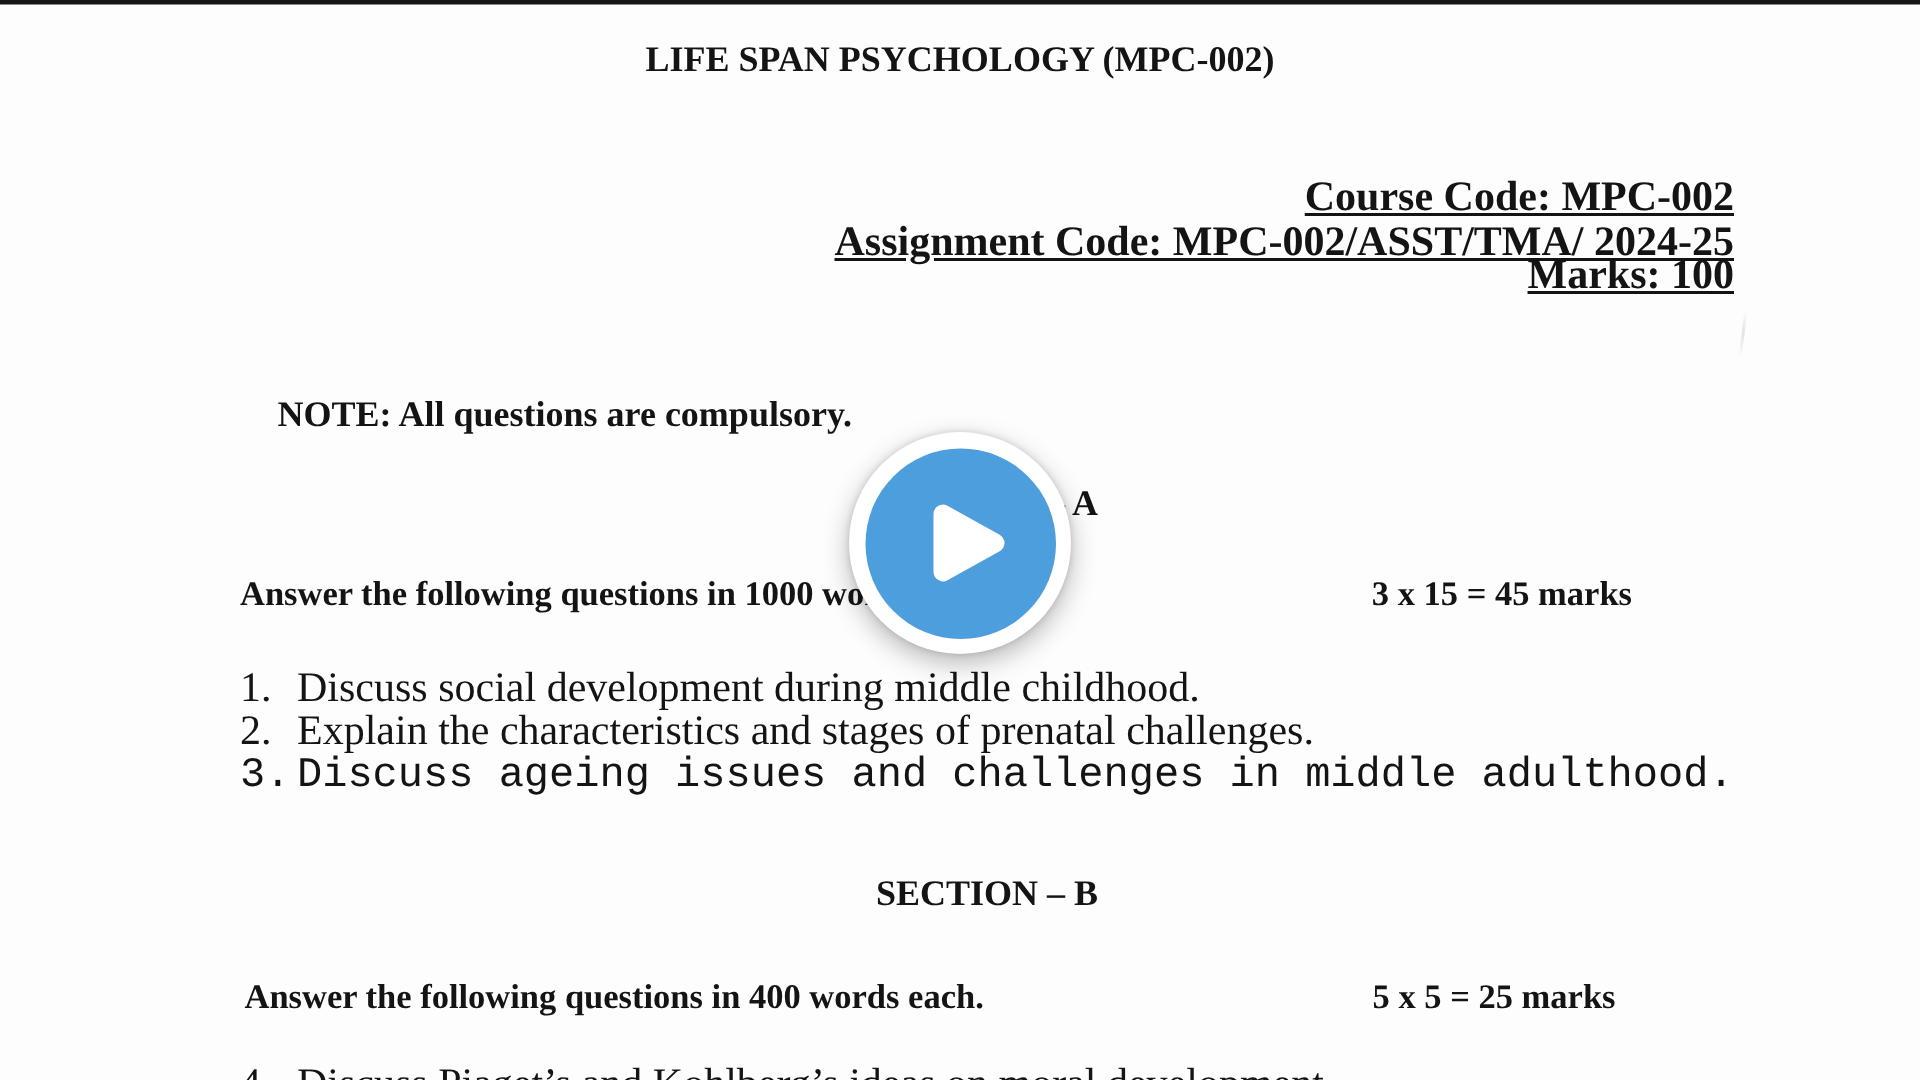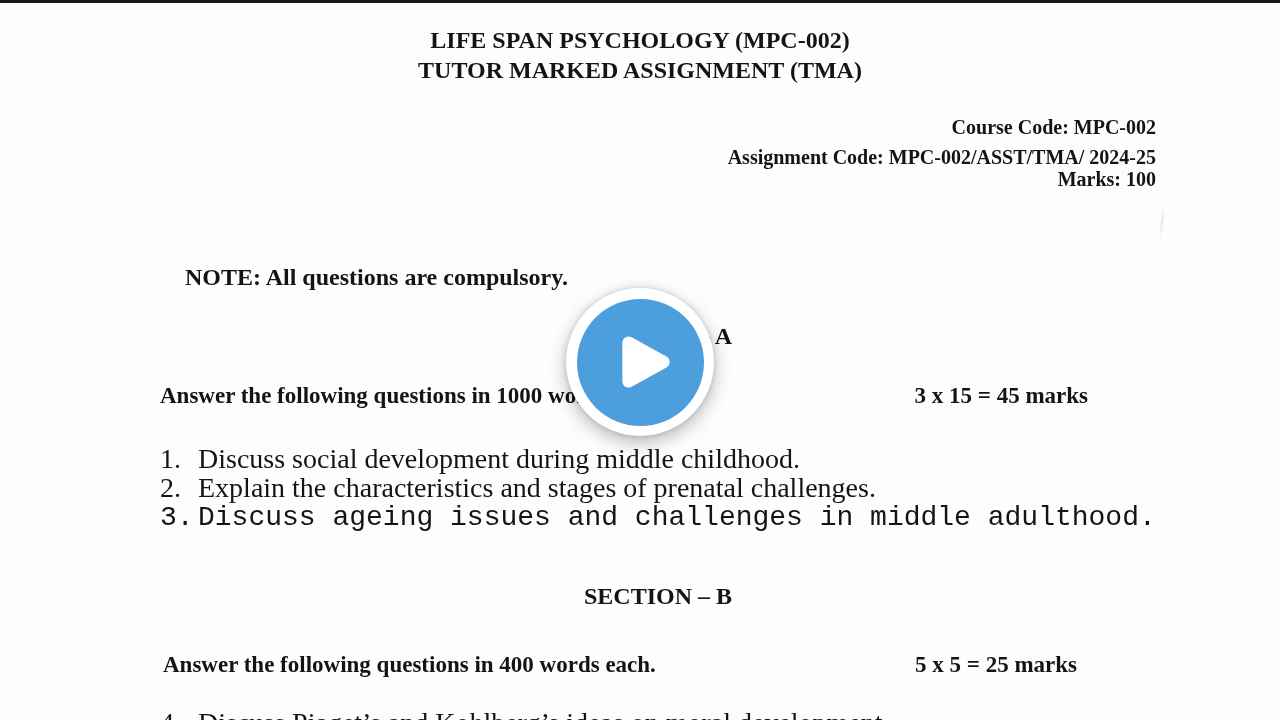--- a/index.html
+++ b/index.html
@@ -10,21 +10,21 @@
     color:#141414;
   }
   .stage { position:relative; width:1280px; height:720px; background:#fdfdfd; }
   .top-edge {
     position:absolute; top:0; left:0; width:1280px; height:3px;
     background:#171717;
   }
   .abs { position:absolute; white-space:nowrap; line-height:1.15; }
   .b { font-weight:bold; }
   .fs-title { font-size:24px; }
-  .fs-meta  { font-size:20px; }
+  .fs-meta  { font-size:28px;text-decoration:underline; }
   .fs-head  { font-size:24px; }
   .fs-instr { font-size:23px; }
   .fs-q     { font-size:28px; }
   .centered { left:0; right:0; text-align:center; }
   .centered-sec { left:36px; right:0; text-align:center; }
   .right-align { text-align:right; }
   .q-row { left:160px; }
   .q-num { display:inline-block; width:38px; }
   .page-corner-shadow {
     position:absolute; left:1161px; top:207px; width:2px; height:32px;
@@ -46,21 +46,20 @@
   .play-tri { transform:translateX(6px); }
 </style>
 </head>
 <body>
 
 <div class="stage">
 
   <div class="top-edge"></div>
 
   <div class="abs centered b fs-title" style="top:27px;">LIFE SPAN PSYCHOLOGY (MPC-002)</div>
-  <div class="abs centered b fs-title" style="top:57px;">TUTOR MARKED ASSIGNMENT (TMA)</div>
 
   <div class="abs b fs-meta right-align" style="top:116px; right:124px;">Course Code: MPC-002</div>
   <div class="abs b fs-meta right-align" style="top:146px; right:124px;margin-left:19px;">Assignment Code: MPC-002/ASST/TMA/ 2024-25</div>
   <div class="abs b fs-meta right-align" style="top:168px; right:124px;">Marks: 100</div>
 
   <div class="abs b fs-head" style="top:264px; left:146px;margin-left:39px;">NOTE: All questions are compulsory.</div>
 
   <div class="abs centered-sec b fs-head" style="top:323px;">SECTION – A</div>
 
   <div class="abs b fs-instr" style="top:383px; left:160px;">Answer the following questions in 1000 words each.</div>

